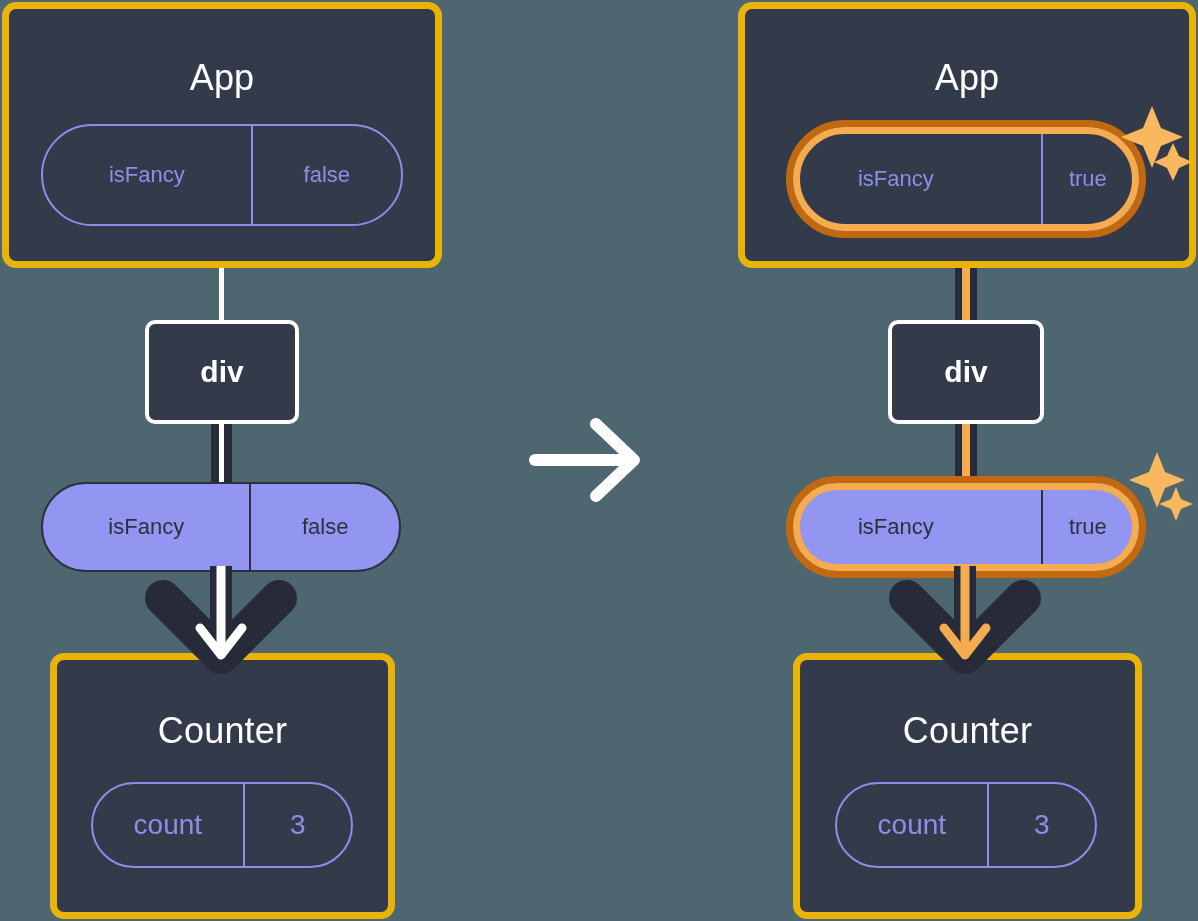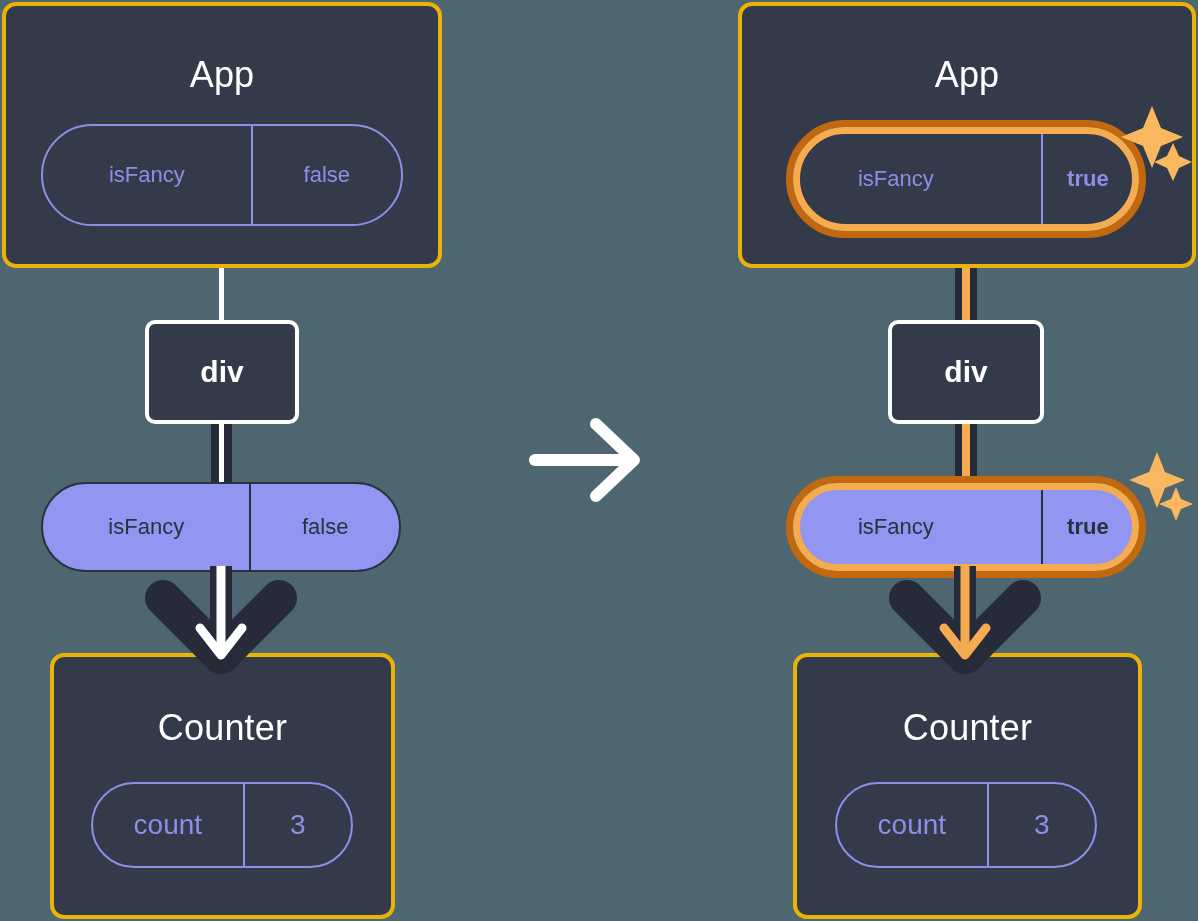--- a/index.html
+++ b/index.html
@@ -9,21 +9,21 @@
     font-family:"Liberation Sans", sans-serif;
     overflow:hidden;
     position:relative;
   }
   .stage{position:absolute;inset:0;}
 
   
   .box{
     position:absolute;
     background:#333a4a;
-    border:4px solid #eab308;
+    border:7px solid #eab308;
     border-radius:14px;
     box-sizing:border-box;
     z-index:5;
   }
   .box-title{
     position:absolute;
     left:0;right:0;
     text-align:center;
     color:#ffffff;
     font-size:36px;
@@ -68,21 +68,21 @@
   .pill.outline .cell.val{border-left:2px solid #8b8fe8;}
 
   
   .pill.filled{
     background:#9296f0;
     border:2px solid #2c3040;
   }
   .pill.filled .cell{color:#2c3040;}
   .pill.filled .cell.val{border-left:2px solid #2c3040;}
 
-  .bold{font-weight:bold;margin-left:48px;}
+  .bold{font-weight:normal;margin-left:48px;}
 
   
   .ring{
     position:absolute;
     border-radius:999px;
     box-sizing:border-box;
     border:7px solid #c2690f;
     z-index:8;
     pointer-events:none;
   }

